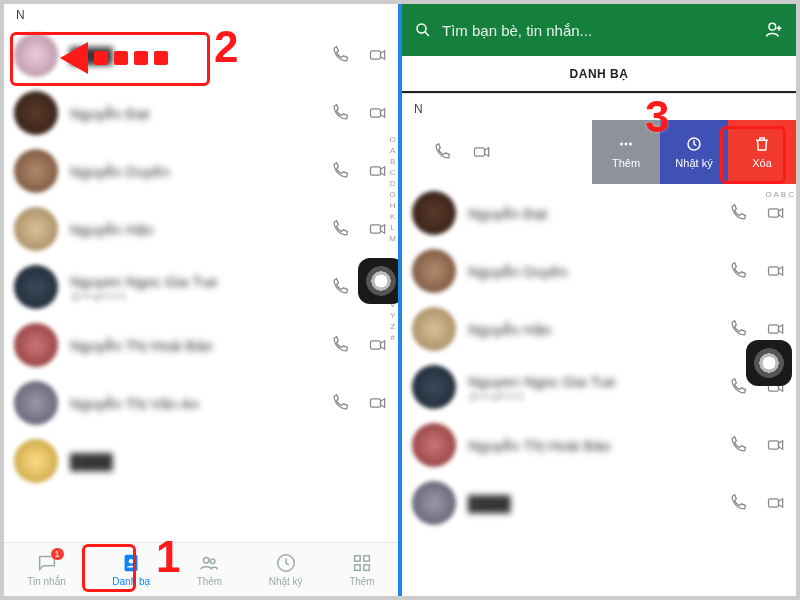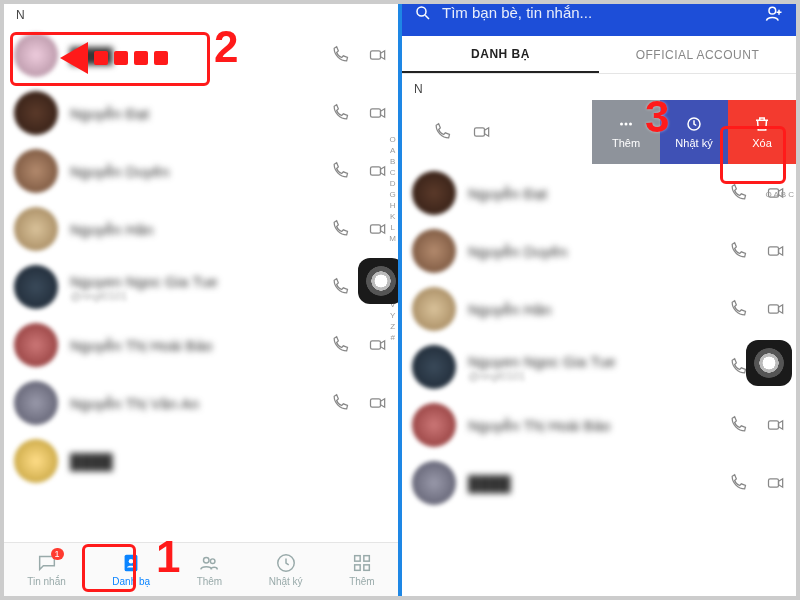--- a/index.html
+++ b/index.html
@@ -20,21 +20,21 @@
 
   .alpha { position:absolute; right:2px; top:130px; font-size:8px; color:#999; line-height:11px; text-align:center; }
 
   .bottombar { position:absolute; bottom:0; left:0; right:0; height:54px; background:#fafafa; border-top:1px solid #e5e5e5; display:flex; justify-content:space-around; align-items:center; }
   .bbitem { display:flex; flex-direction:column; align-items:center; font-size:10px; color:#9aa; gap:2px; position:relative; }
   .bbitem.active { color:#0a84ff; }
   .bbitem .bicon { width:22px; height:22px; position:relative; }
   .badge { position:absolute; top:-4px; right:-6px; background:#ff3b30; color:#fff; font-size:9px; border-radius:8px; padding:0 4px; line-height:12px; }
 
   
-  .searchbar { height:32px; background:#1d4ed8; display:flex; padding:0 12px; color:#fff; }
+  .searchbar { height:52px; background:#15803d; display:flex; align-items:center; padding:0 12px; color:#fff; }
   .searchbar .sicon { width:18px; height:18px; margin-right:10px; }
   .searchbar .stext { flex:1; color:rgba(255,255,255,.9); font-size:15px; }
   .searchbar .addp { width:20px; height:20px; }
   .tabs2 { display:flex; height:38px; border-bottom:1px solid #e5e5e5; }
   .tab2 { flex:1; display:flex; align-items:center; justify-content:center; font-size:12px; color:#888; letter-spacing:.5px; }
   .tab2.active { color:#222; font-weight:600; border-bottom:2px solid #222; }
 
   .swiperow { display:flex; align-items:center; height:64px; }
   .swiperow .left-icons { display:flex; gap:20px; padding:0 10px 0 30px; color:#888; }
   .actions { display:flex; height:100%; margin-left:auto; }
@@ -261,21 +261,20 @@
             <path d="M20 20l-5-5"></path>
           </svg></span>
       <span class="stext">Tìm bạn bè, tin nhắn...</span>
       <span class="addp"><svg viewBox="0 0 24 24" fill="none" stroke="#fff" stroke-width="1.8">
             <circle cx="10" cy="8" r="4"></circle>
             <path d="M3 20c1-5 13-5 14 0M18 7v6M15 10h6"></path>
           </svg></span>
     </div>
     <div class="tabs2">
       <div class="tab2 active">DANH BẠ</div>
-      <div class="tab2">OFFICIAL ACCOUNT</div>
     </div>
     <div class="section-letter" style="padding-top:8px">N</div>
 
     <div class="swiperow">
       <div class="left-icons">
         <span class="ic phone"><svg viewBox="0 0 24 24" fill="none" stroke="#888" stroke-width="1.5">
               <path d="M5 4c0 8 7 15 15 15l1-4-5-2-2 2c-3-1-5-3-6-6l2-2-2-5-3 2z"></path>
             </svg></span>
         <span class="ic video"><svg viewBox="0 0 24 24" fill="none" stroke="#888" stroke-width="1.5">
               <rect x="3" y="7" width="12" height="10" rx="2"></rect>

